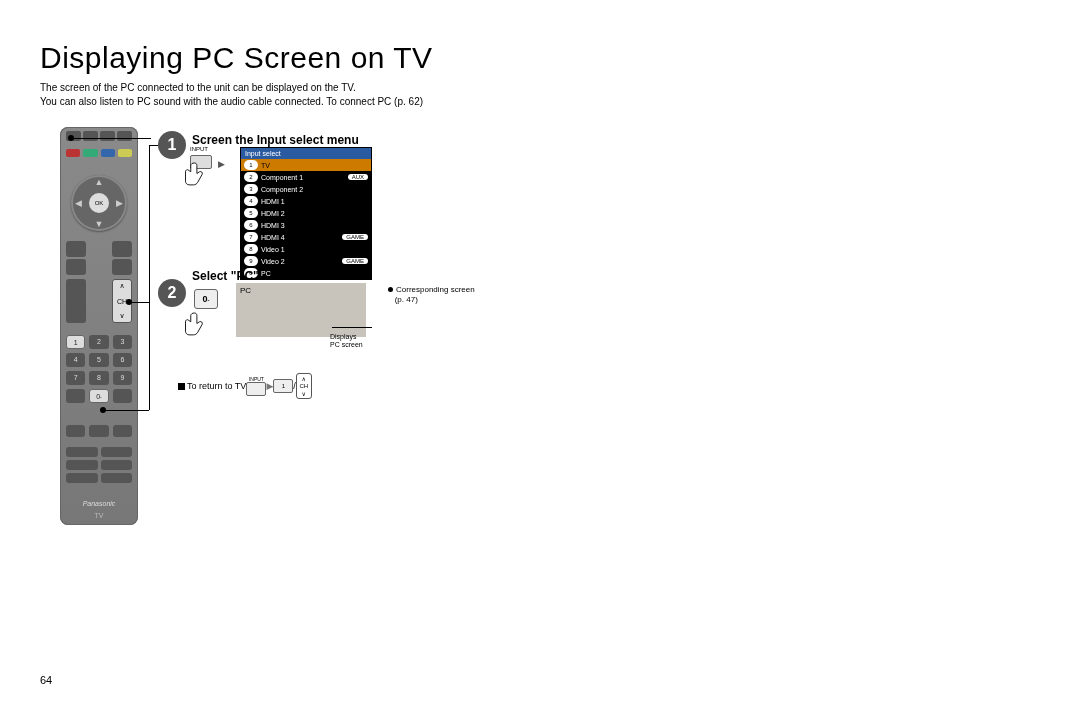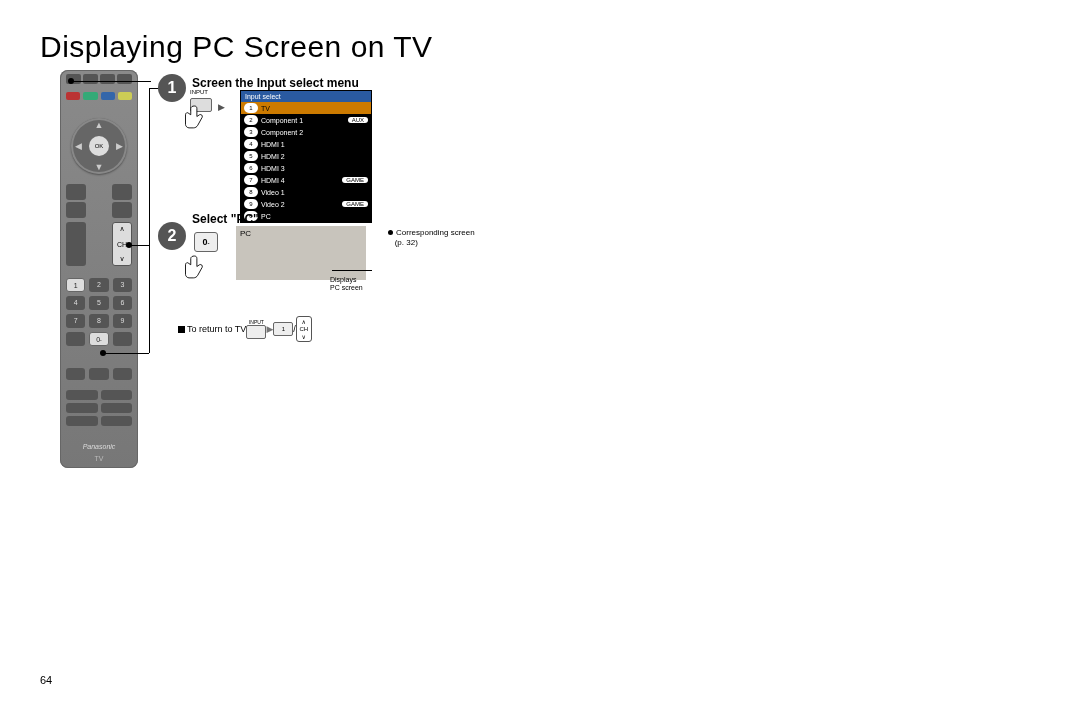--- a/index.html
+++ b/index.html
@@ -10,21 +10,21 @@
     background: #fff;
     color: #000;
     position: relative;
   }
   .page {
     padding: 30px 40px 0 40px;
   }
   h1 {
     font-size: 30px;
     font-weight: normal;
-    margin: 0 0 6px 0;
+    margin: 11px 0 6px 0;
     letter-spacing: 0.5px;
   }
   .intro {
     font-size: 10px;
     line-height: 1.4;
     margin-bottom: 18px;
   }
   .content {
     position: relative;
     height: 420px;
@@ -146,20 +146,24 @@
   .return-row .arrow{font-size:9px;color:#777;}
   .return-row .chmini{width:14px;height:22px;border:1px solid #555;border-radius:3px;display:flex;flex-direction:column;align-items:center;justify-content:space-between;font-size:6px;padding:1px 0;}
 
   .page-num{position:absolute;bottom:18px;left:40px;font-size:11px;}
 </style>
 </head>
 <body>
 
 <div class="page">
   <h1>Displaying PC Screen on TV</h1>
+  <div class="intro">
+    <span>The screen of the PC connected to the unit can be displayed on the TV.</span><br>
+    <span>You can also listen to PC sound with the audio cable connected. To connect PC (p. 62)</span>
+  </div>
 
   <div class="content">
 
     <div class="remote-wrap">
       <div class="remote">
         <div class="top-bar">
             <span></span>
             <span></span>
             <span></span>
             <span></span>
@@ -298,21 +302,21 @@
           <path d="M14 2c2 0 3 1 3 3v9l3-2c2-1 4 1 3 3l-5 9c-1 2-3 3-5 3H8c-2 0-4-2-4-4V12c0-2 2-3 3-2l3 2V5c0-2 2-3 4-3z" fill="#fff" stroke="#000" stroke-width="1"></path>
         </svg>
     </div>
     <div class="pc-box"><span>PC</span></div>
     <div class="pc-line"></div>
     <div class="pc-note">
       <span>Displays</span><br><span>PC screen</span>
     </div>
     <div class="signals">
       <span class="bullet"></span><span>Corresponding screen</span><br>
-      &nbsp;&nbsp;&nbsp;<span>(p. 32)</span>
+      &nbsp;&nbsp;&nbsp;<span>(p. 47)</span>
     </div>
 
     <div class="return-row">
       <span><span class="sq"></span><span>To return to TV</span></span>
       <div style="display:flex;flex-direction:column;align-items:center;">
         <span style="font-size:5px">INPUT</span>
         <div class="mini mini-input"></div>
       </div>
       <span class="arrow">▶</span>
       <div class="mini">1</div>

